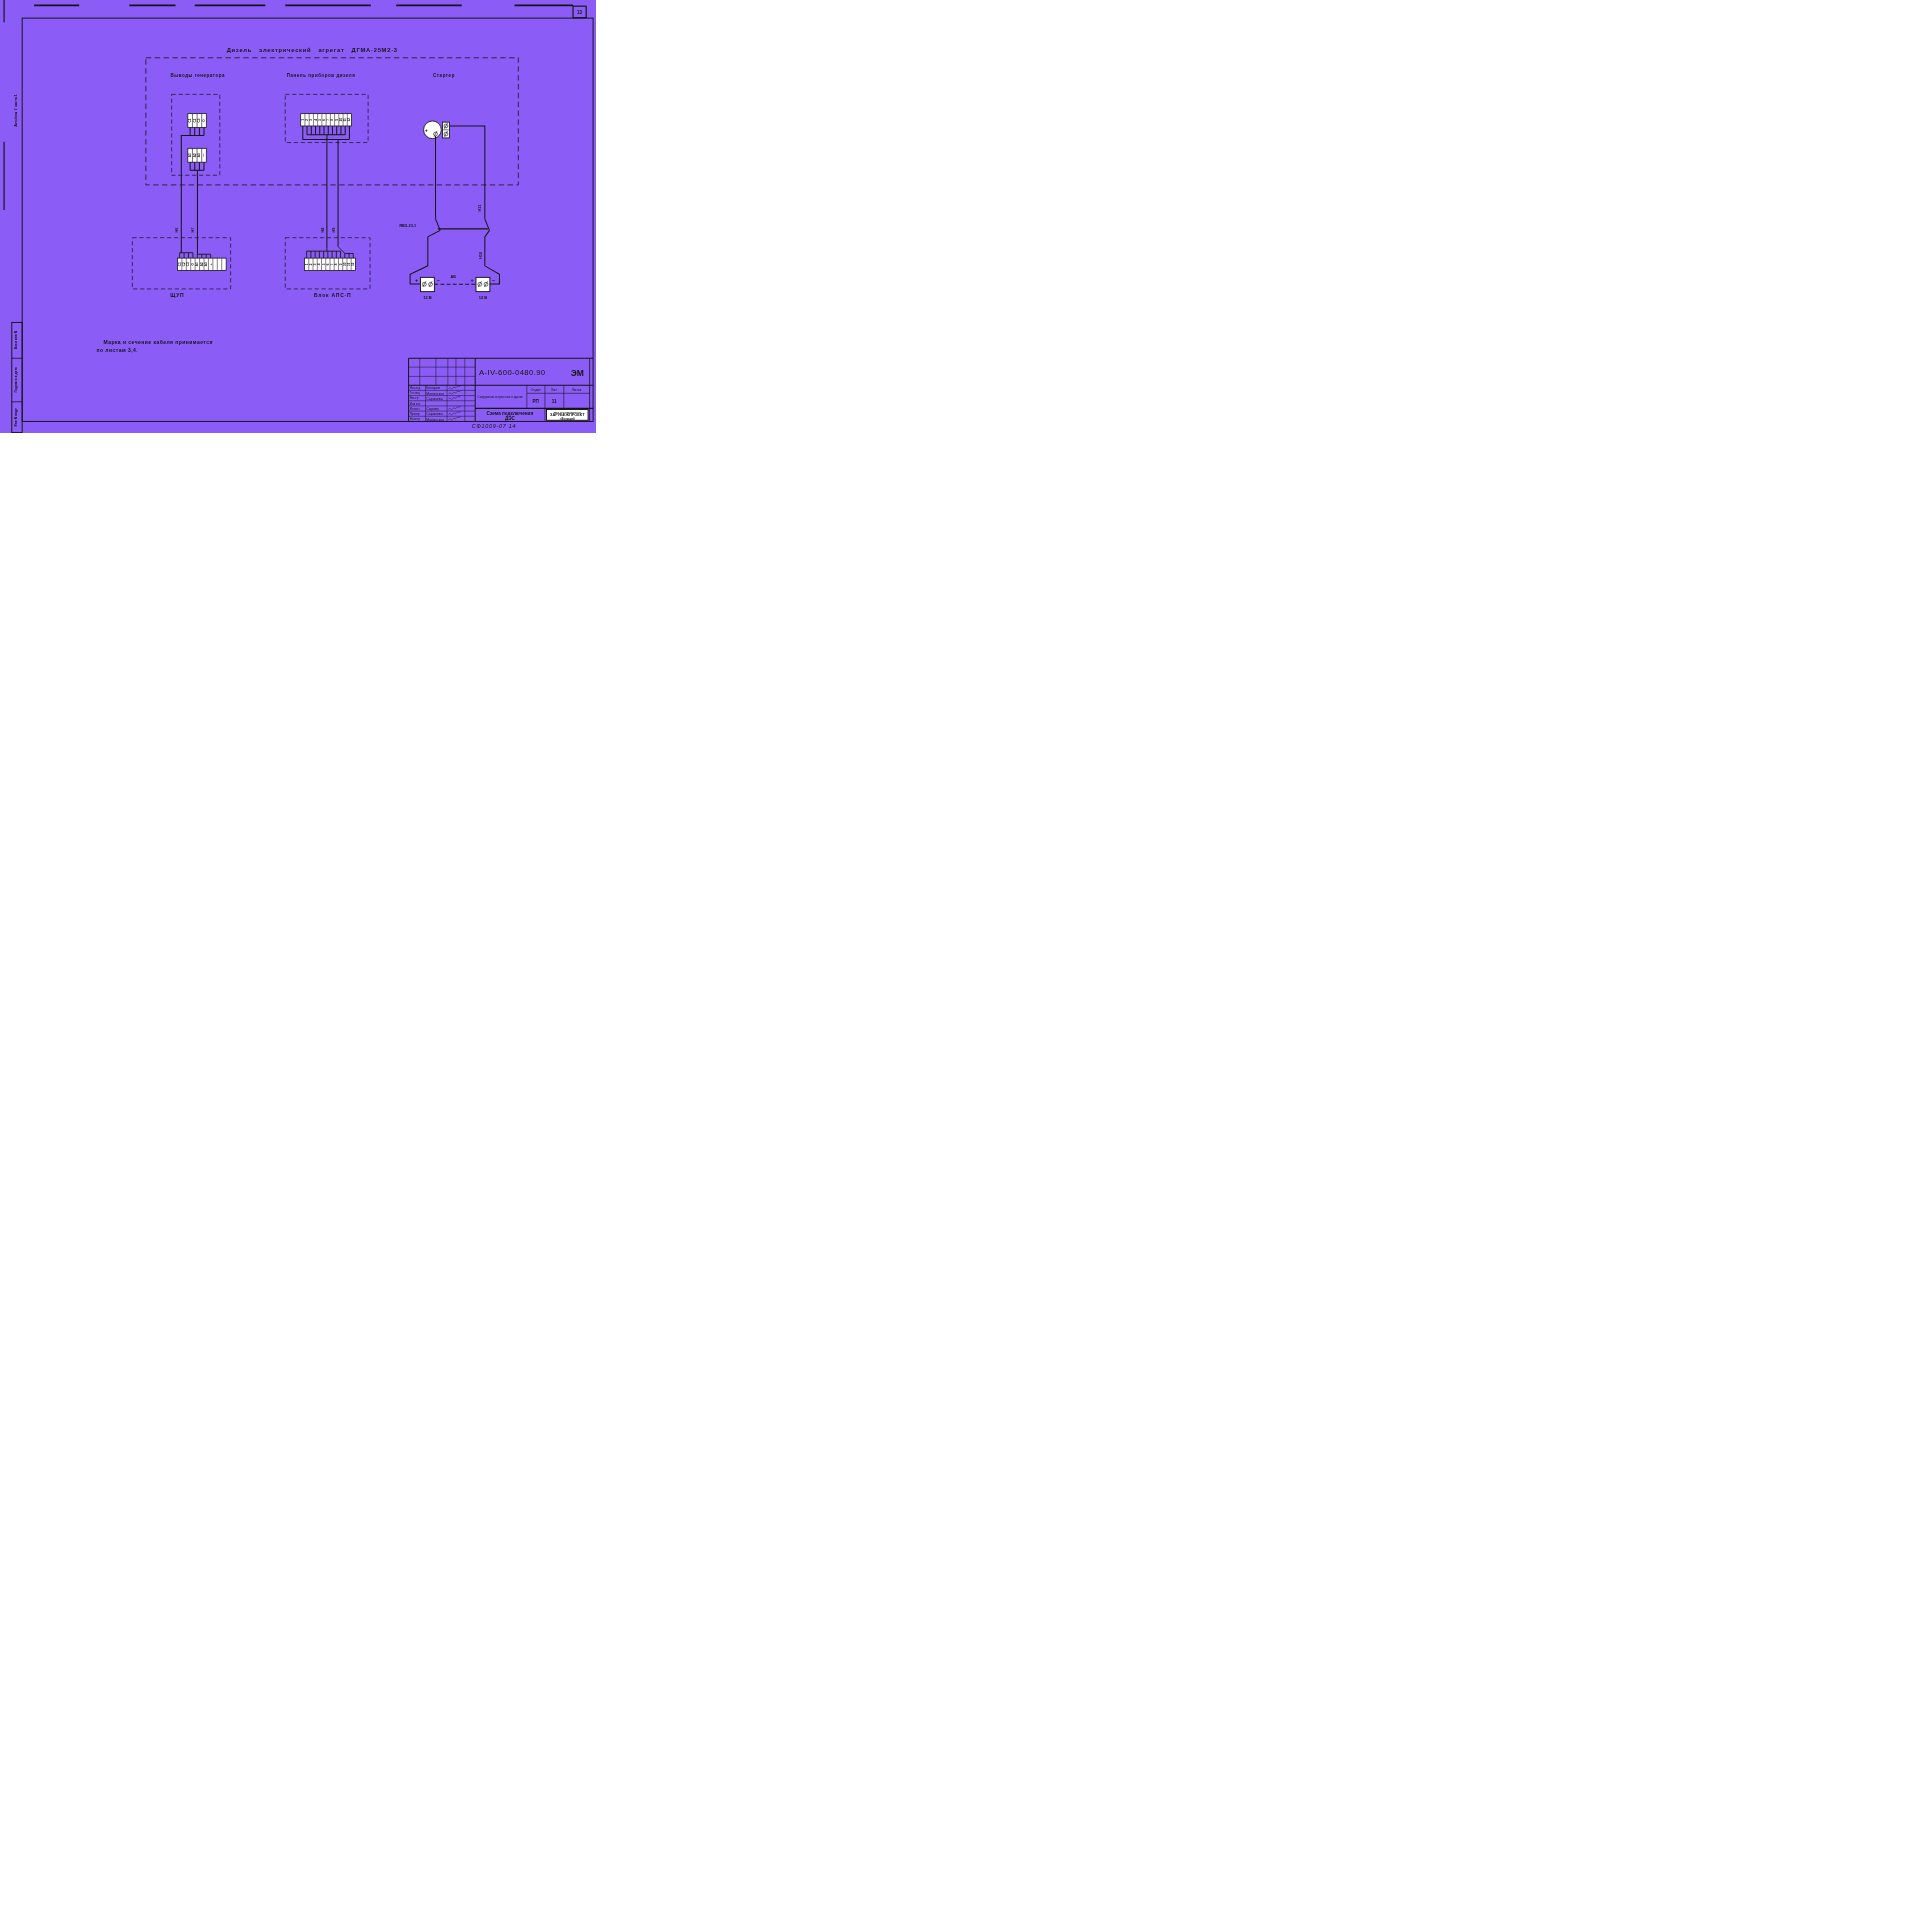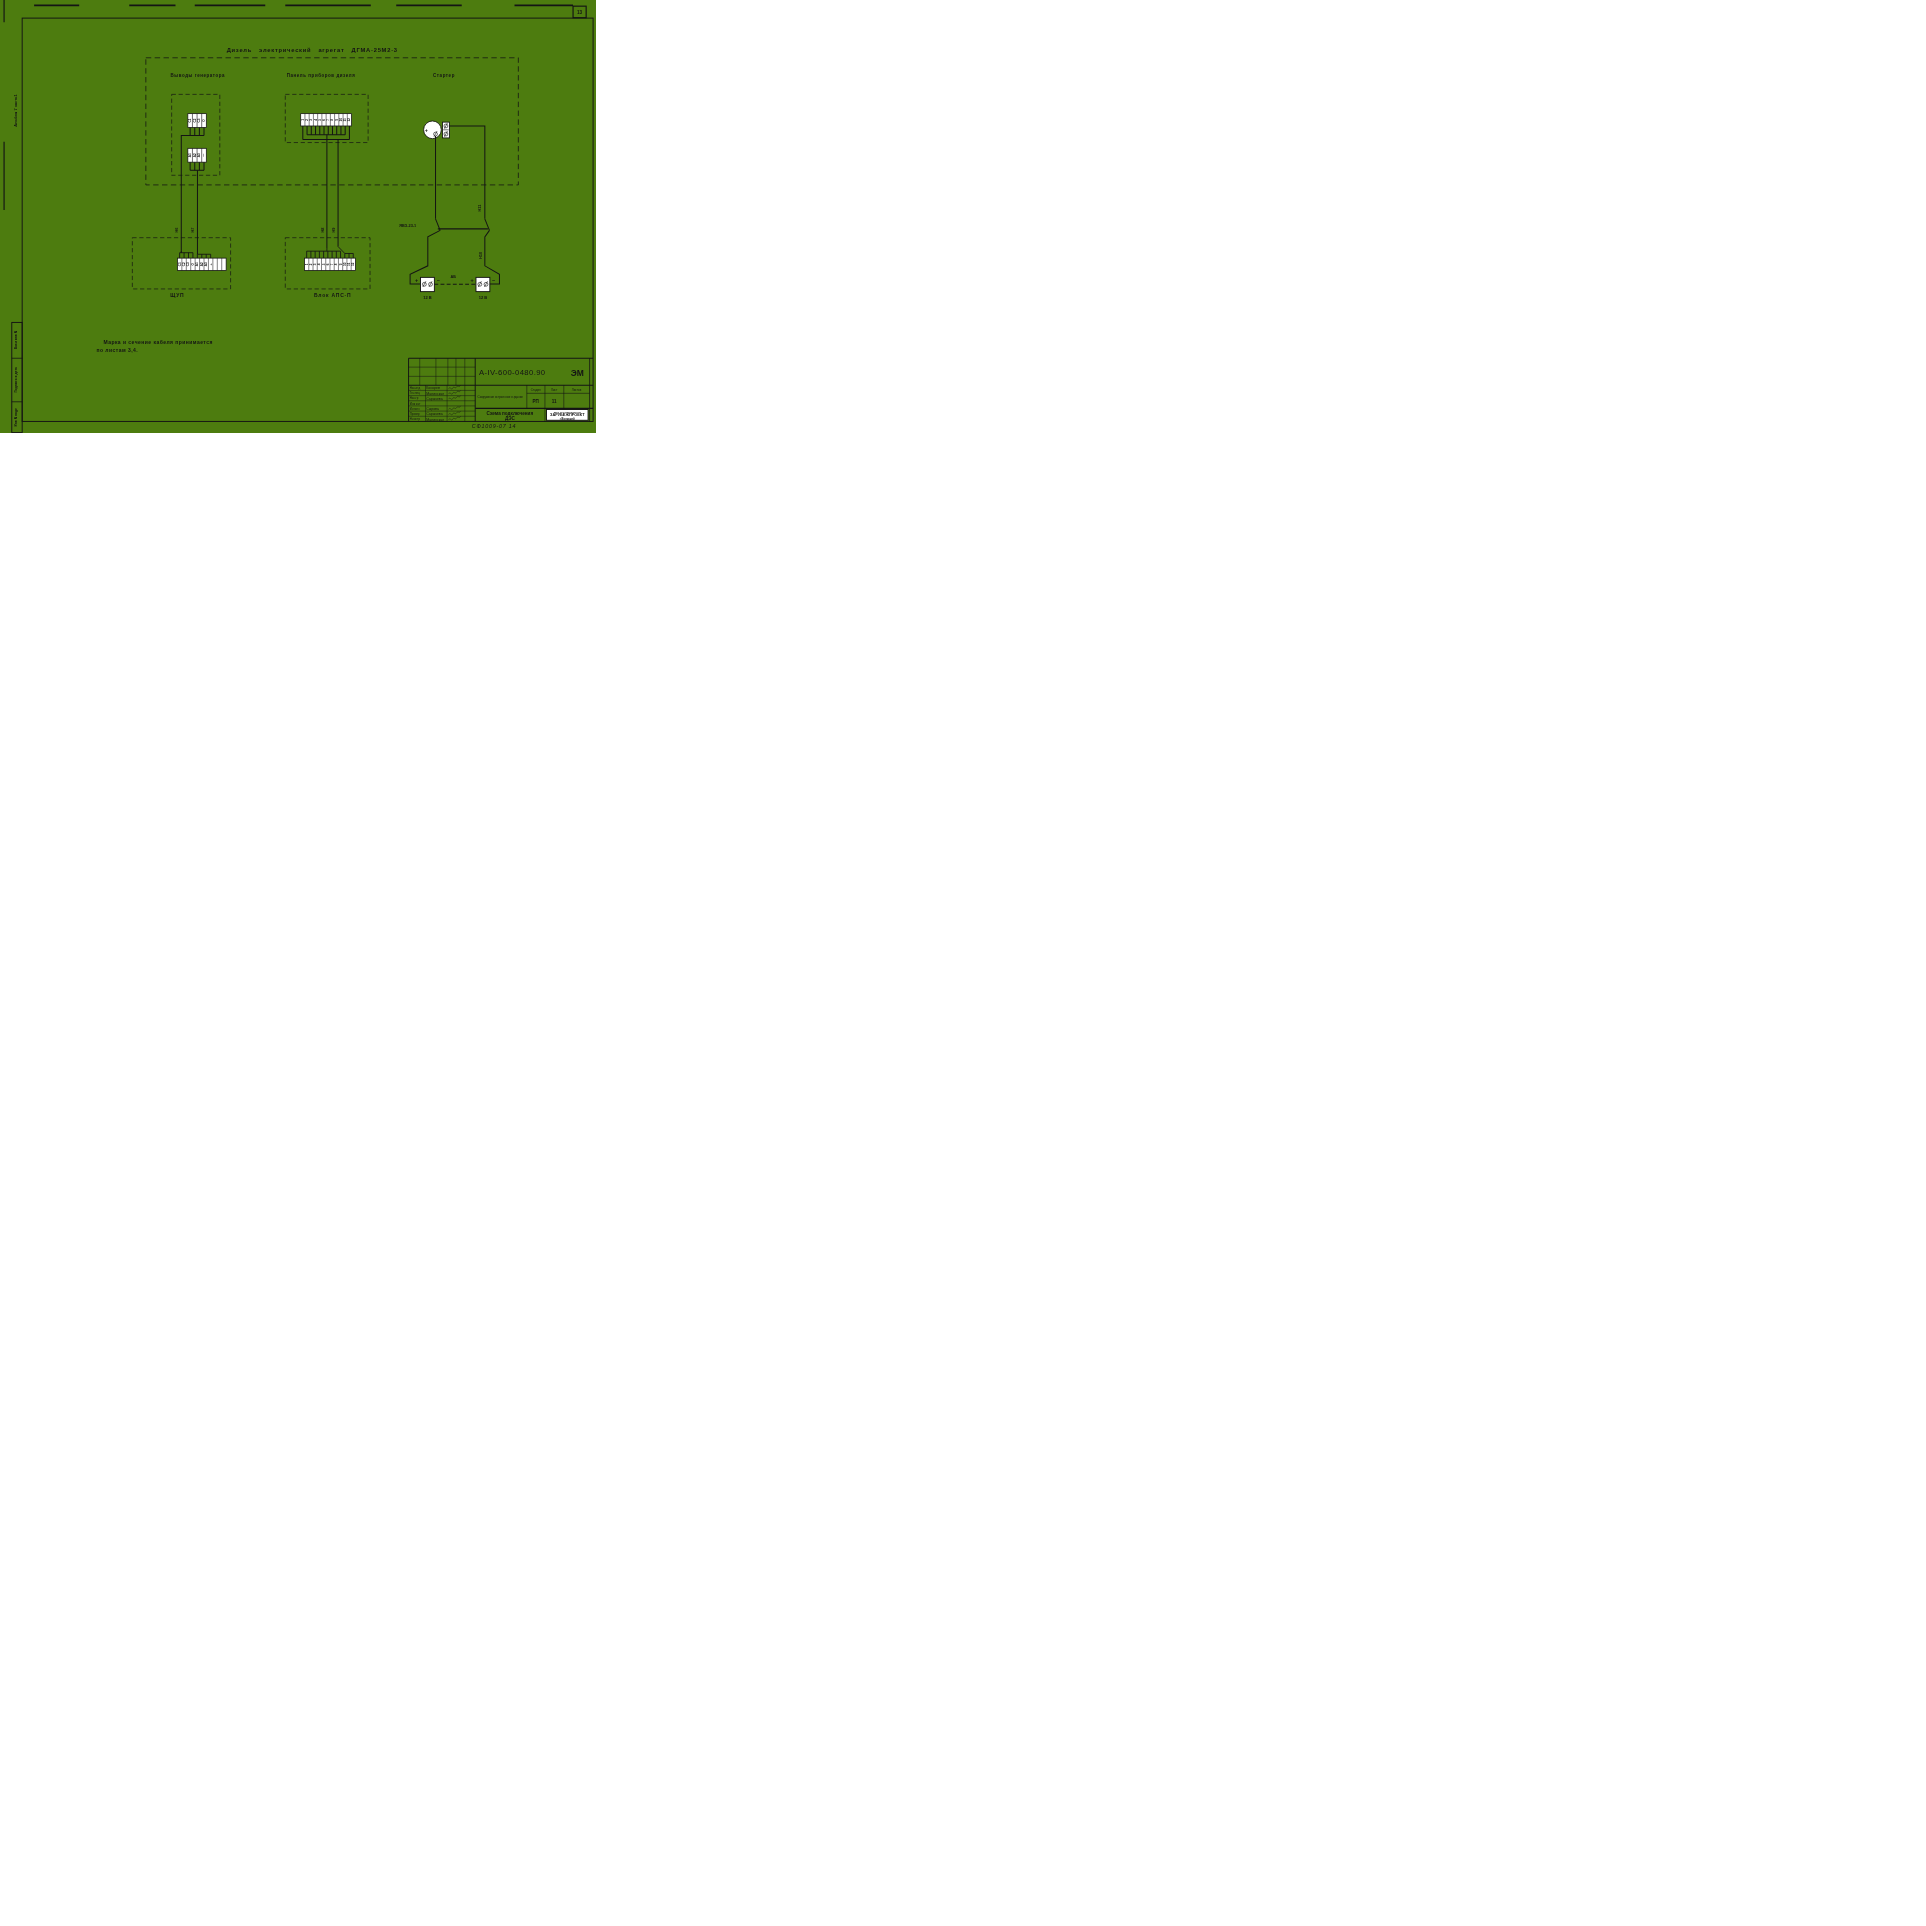--- a/index.html
+++ b/index.html
@@ -1,16 +1,16 @@
 <!DOCTYPE html>
 <html style="font-size:6.2px"><head>
 <meta charset="utf-8">
 <style>
   html,body{margin:0;padding:0;background:#ffffff;}
-  #sheet{position:relative;width:596px;height:433px;background:#4d7c0f;
+  #sheet{position:relative;width:596px;height:433px;background:#8b5cf6;
          font-family:"Liberation Sans",sans-serif;overflow:hidden;}
   svg{position:absolute;left:0;top:0;}
   svg text{fill:#141414;font-family:"Liberation Sans",sans-serif;}
   .t-main{font-size:15px;letter-spacing:2px;word-spacing:12px;font-weight:bold;}
   .t-sec{font-size:11.5px;letter-spacing:1.5px;font-weight:bold;}
   .t-cell{font-size:8px;font-weight:bold;}
   .t-wire{font-size:10px;font-weight:bold;}
   .t-note{font-size:13px;letter-spacing:1.2px;font-weight:bold;}
   .t-blk{font-size:13px;letter-spacing:2px;font-weight:bold;}
   .t-sign{font-size:14px;font-weight:bold;}

